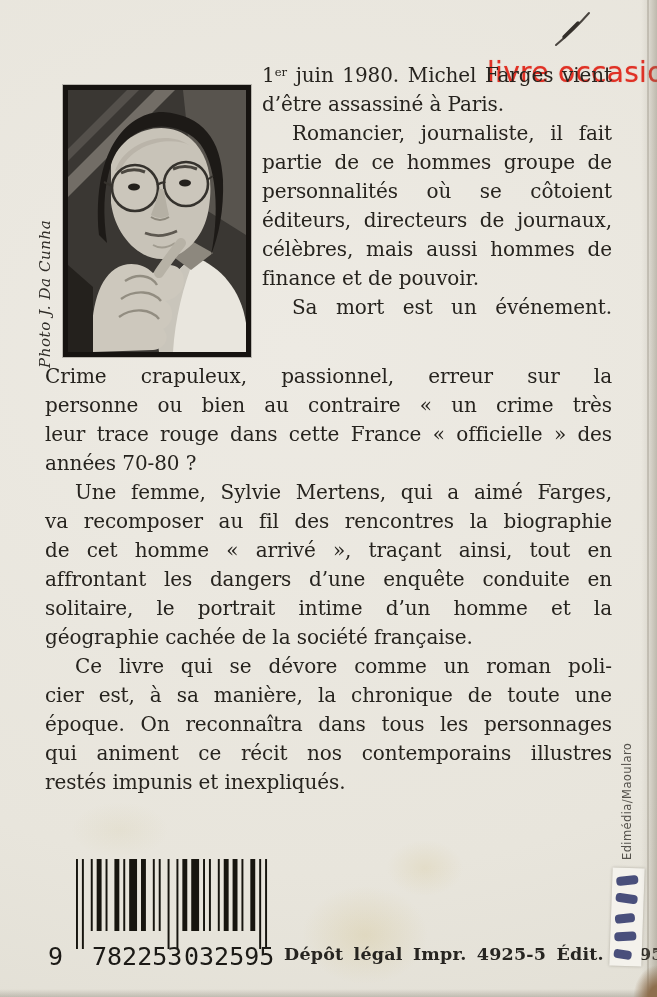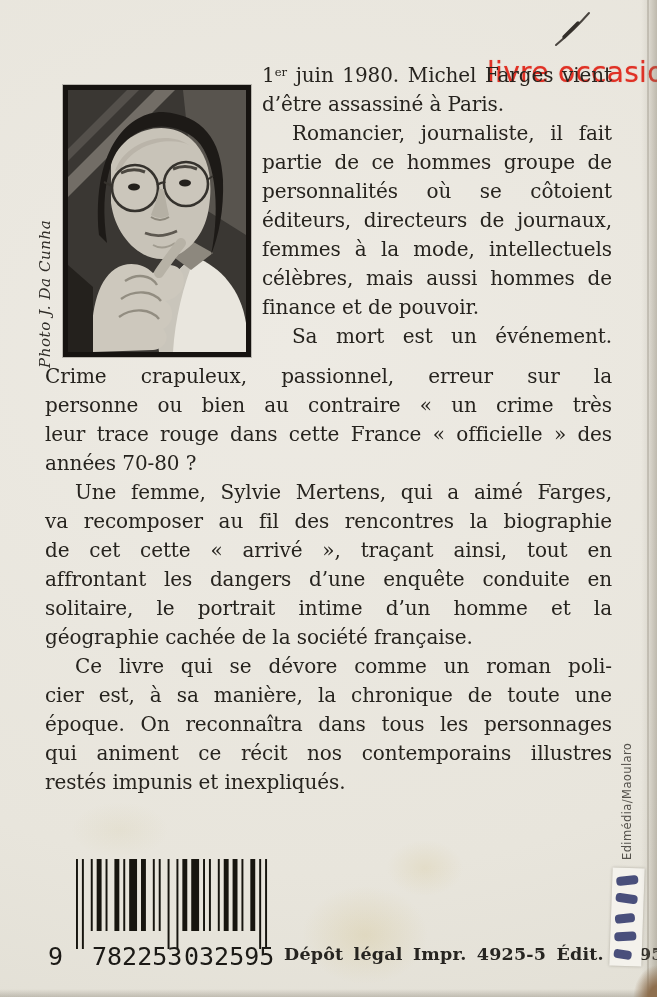--- a/index.html
+++ b/index.html
@@ -155,34 +155,33 @@
     </svg>
   </div>
 
   <div class="blurb-narrow">
       <div class="line">1<sup>er</sup> juin 1980. Michel Farges vient</div>
       <div class="line last">d’être assassiné à Paris.</div>
       <div class="line first">Romancier, journaliste, il fait</div>
       <div class="line">partie de ce hommes groupe de</div>
       <div class="line">personnalités où se côtoient</div>
       <div class="line">éditeurs, directeurs de journaux,</div>
-      <div class="line">femmes à la mode, intellectuels</div>
       <div class="line">célèbres, mais aussi hommes de</div>
       <div class="line last">finance et de pouvoir.</div>
       <div class="line first">Sa mort est un événement.</div>
     </div>
 
   <div class="blurb-wide">
       <div class="line">Crime crapuleux, passionnel, erreur sur la</div>
       <div class="line">personne ou bien au contraire « un crime très</div>
       <div class="line">leur trace rouge dans cette France « officielle » des</div>
       <div class="line last">années 70-80 ?</div>
       <div class="line first">Une femme, Sylvie Mertens, qui a aimé Farges,</div>
       <div class="line">va recomposer au fil des rencontres la biographie</div>
-      <div class="line">de cet cette « arrivé », traçant ainsi, tout en</div>
+      <div class="line">de cet homme « arrivé », traçant ainsi, tout en</div>
       <div class="line">affrontant les dangers d’une enquête conduite en</div>
       <div class="line">solitaire, le portrait intime d’un homme et la</div>
       <div class="line last">géographie cachée de la société française.</div>
       <div class="line first">Ce livre qui se dévore comme un roman poli-</div>
       <div class="line">cier est, à sa manière, la chronique de toute une</div>
       <div class="line">époque. On reconnaîtra dans tous les personnages</div>
       <div class="line">qui animent ce récit nos contemporains illustres</div>
       <div class="line last">restés impunis et inexpliqués.</div>
     </div>
 

